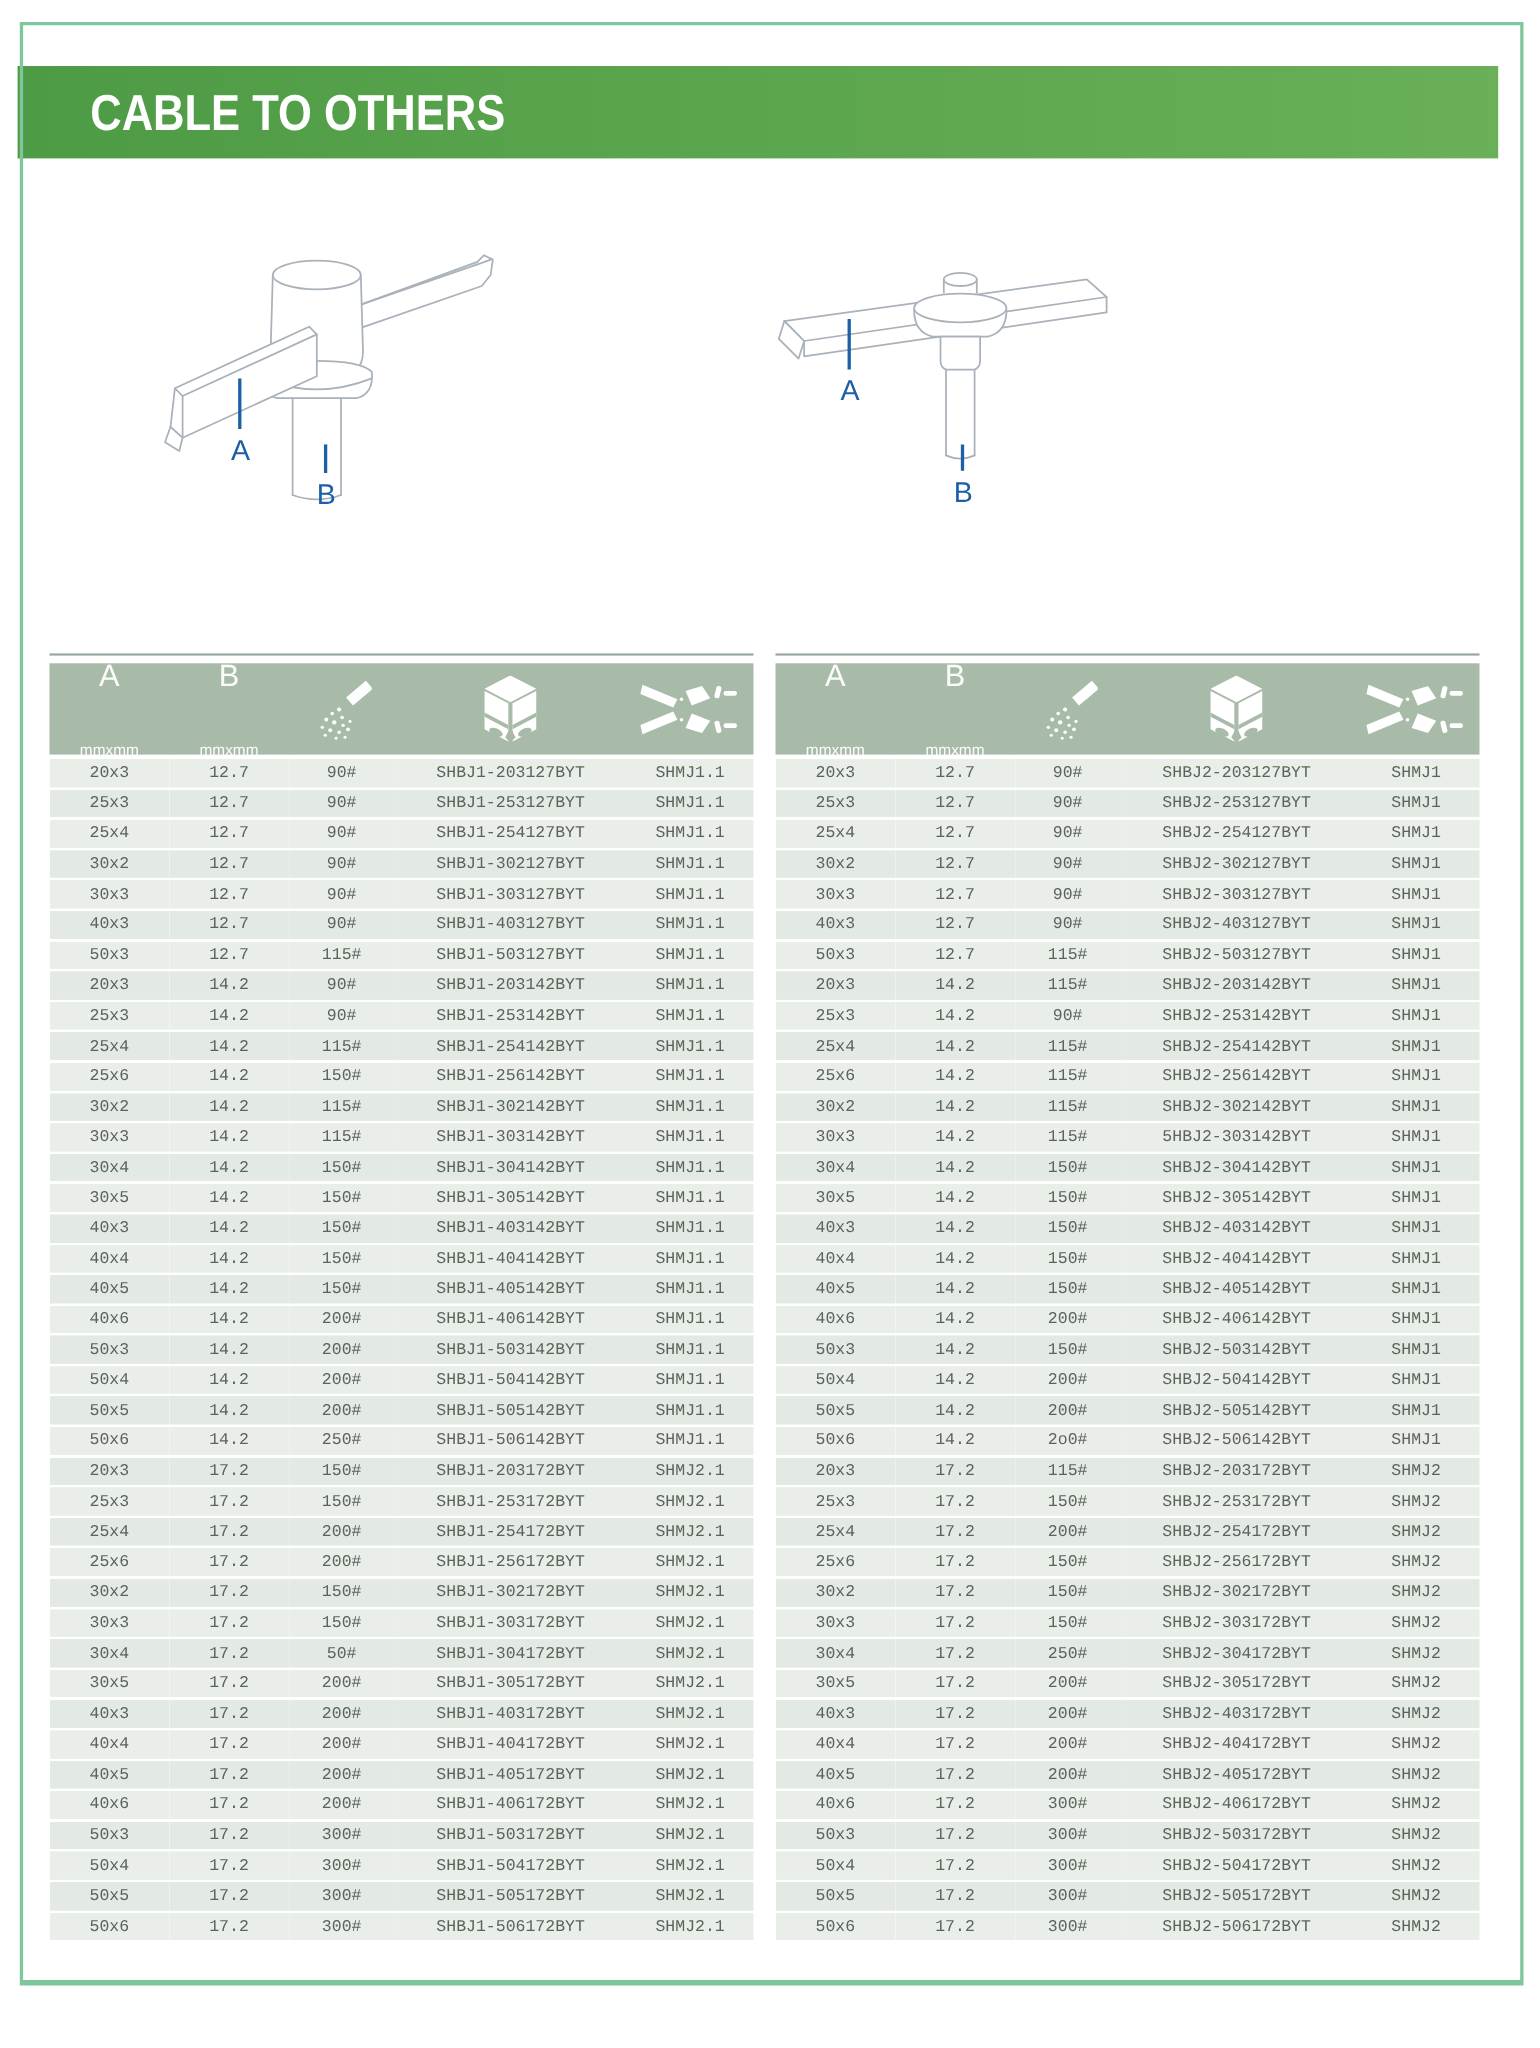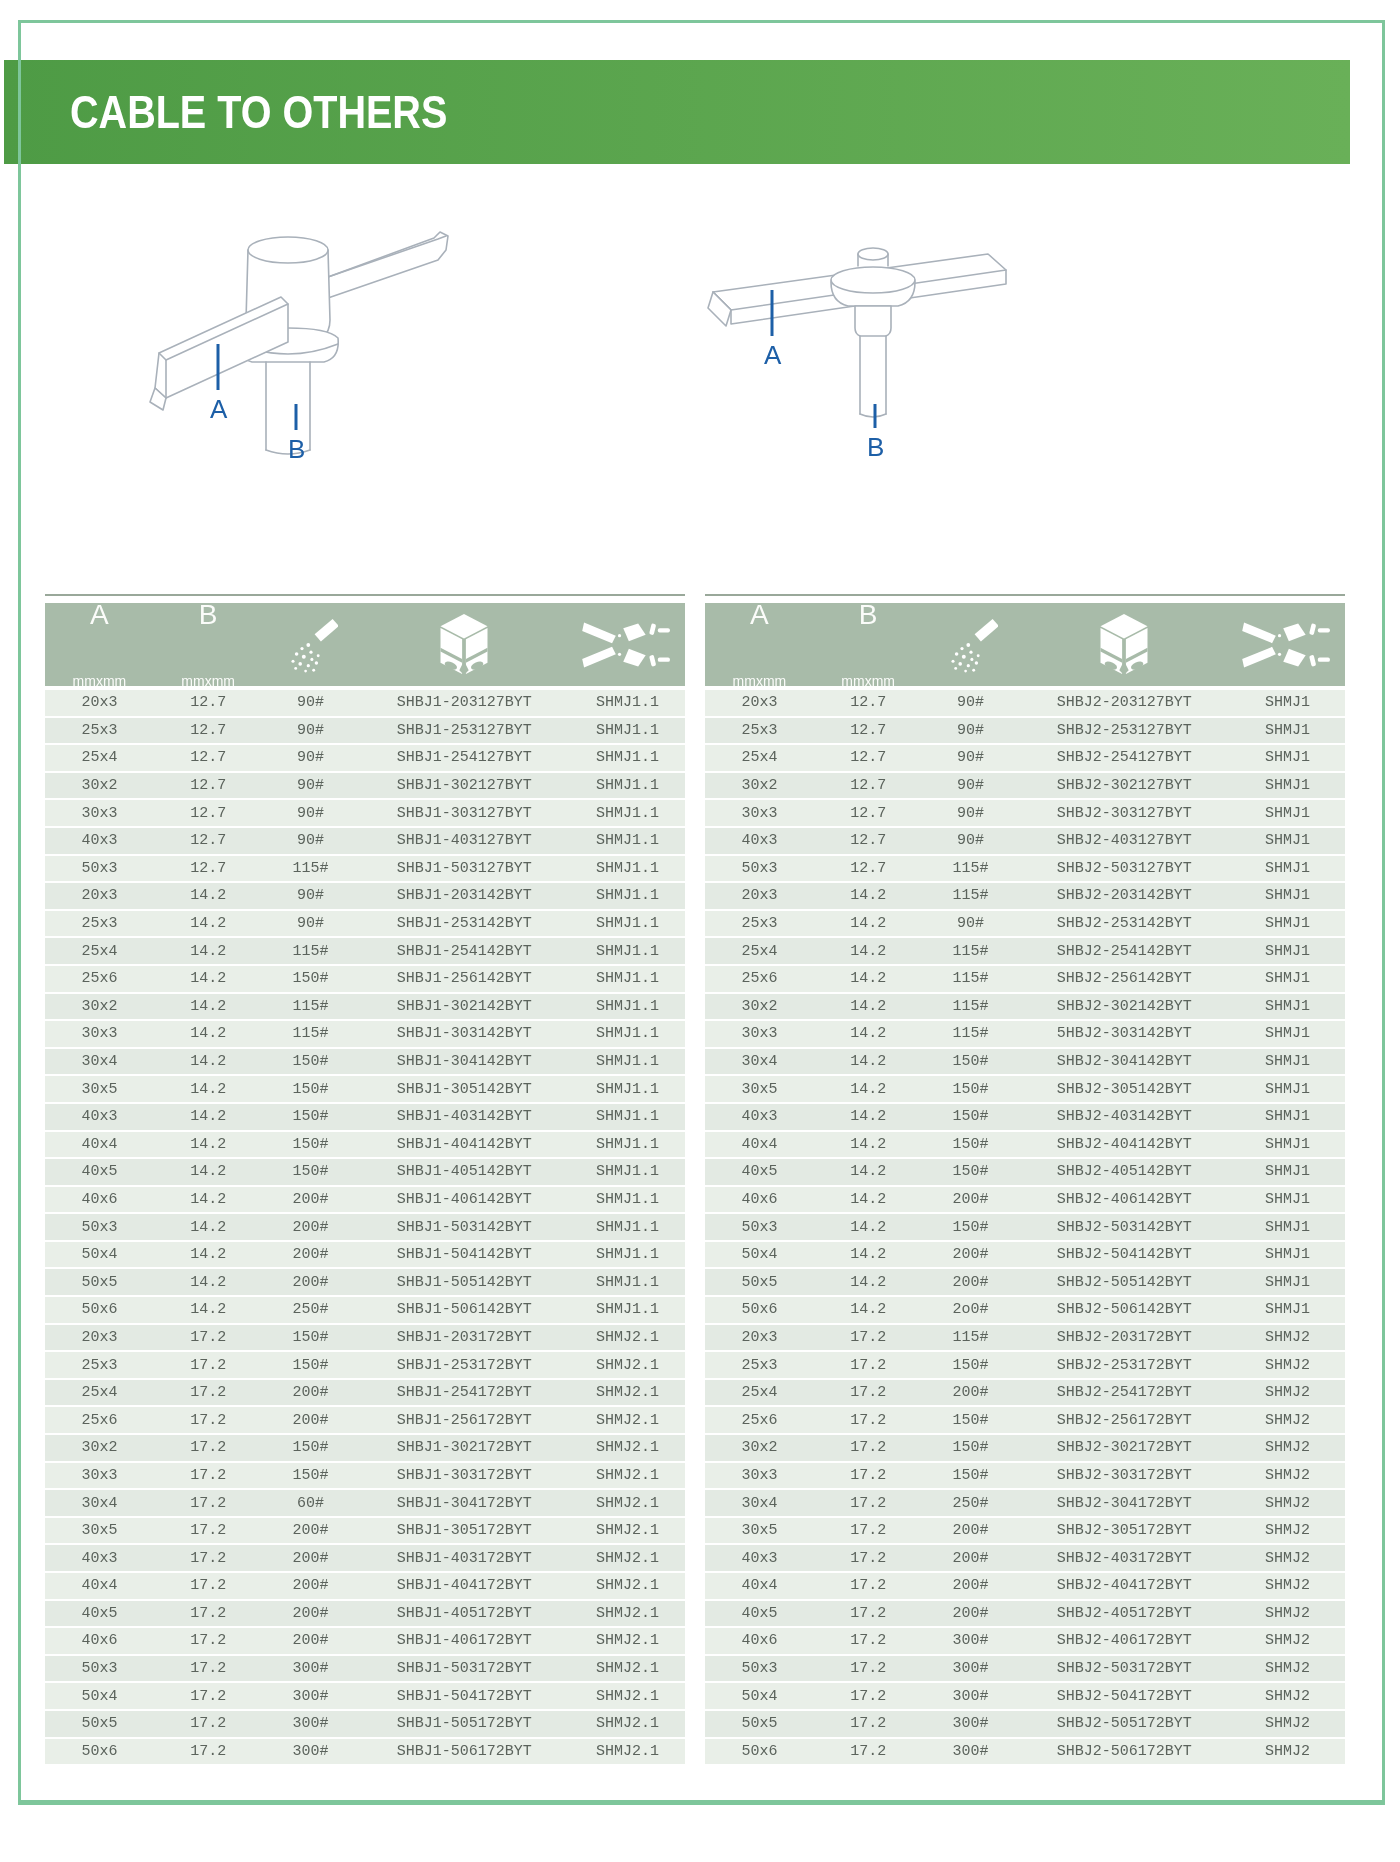--- a/index.html
+++ b/index.html
@@ -5,21 +5,21 @@
   html,body{margin:0;padding:0;}
   body{
     width:1400px;height:1862px;position:relative;background:#ffffff;
     font-family:"Liberation Sans",sans-serif;overflow:hidden;
   }
   .page-border{
     position:absolute;left:18px;top:20px;width:1361px;height:1777px;
     border:3px solid #7ec69b;border-bottom-width:5px;z-index:9;pointer-events:none;
   }
   .title-band{
-    position:absolute;left:4px;top:60px;width:1346px;height:104px;
+    position:absolute;left:16px;top:60px;width:1346px;height:84px;
     background:linear-gradient(90deg,#4e9b45,#69b058);
     display:flex;align-items:center;z-index:2;
   }
   .title-band h1{
     margin:0 0 0 66px;color:#ffffff;font-size:46px;font-weight:700;
     letter-spacing:0px;transform:scaleX(.86);transform-origin:left center;white-space:nowrap;
   }
   .diagram{position:absolute;z-index:1;}
   .diagram-left{left:138px;top:192px;}
   .diagram-right{left:688px;top:232px;}
@@ -394,21 +394,21 @@
           <tr>
             <td>30x3</td>
             <td>17.2</td>
             <td>150#</td>
             <td>SHBJ1-303172BYT</td>
             <td>SHMJ2.1</td>
           </tr>
           <tr>
             <td>30x4</td>
             <td>17.2</td>
-            <td>60#</td>
+            <td>50#</td>
             <td>SHBJ1-304172BYT</td>
             <td>SHMJ2.1</td>
           </tr>
           <tr>
             <td>30x5</td>
             <td>17.2</td>
             <td>200#</td>
             <td>SHBJ1-305172BYT</td>
             <td>SHMJ2.1</td>
           </tr>

